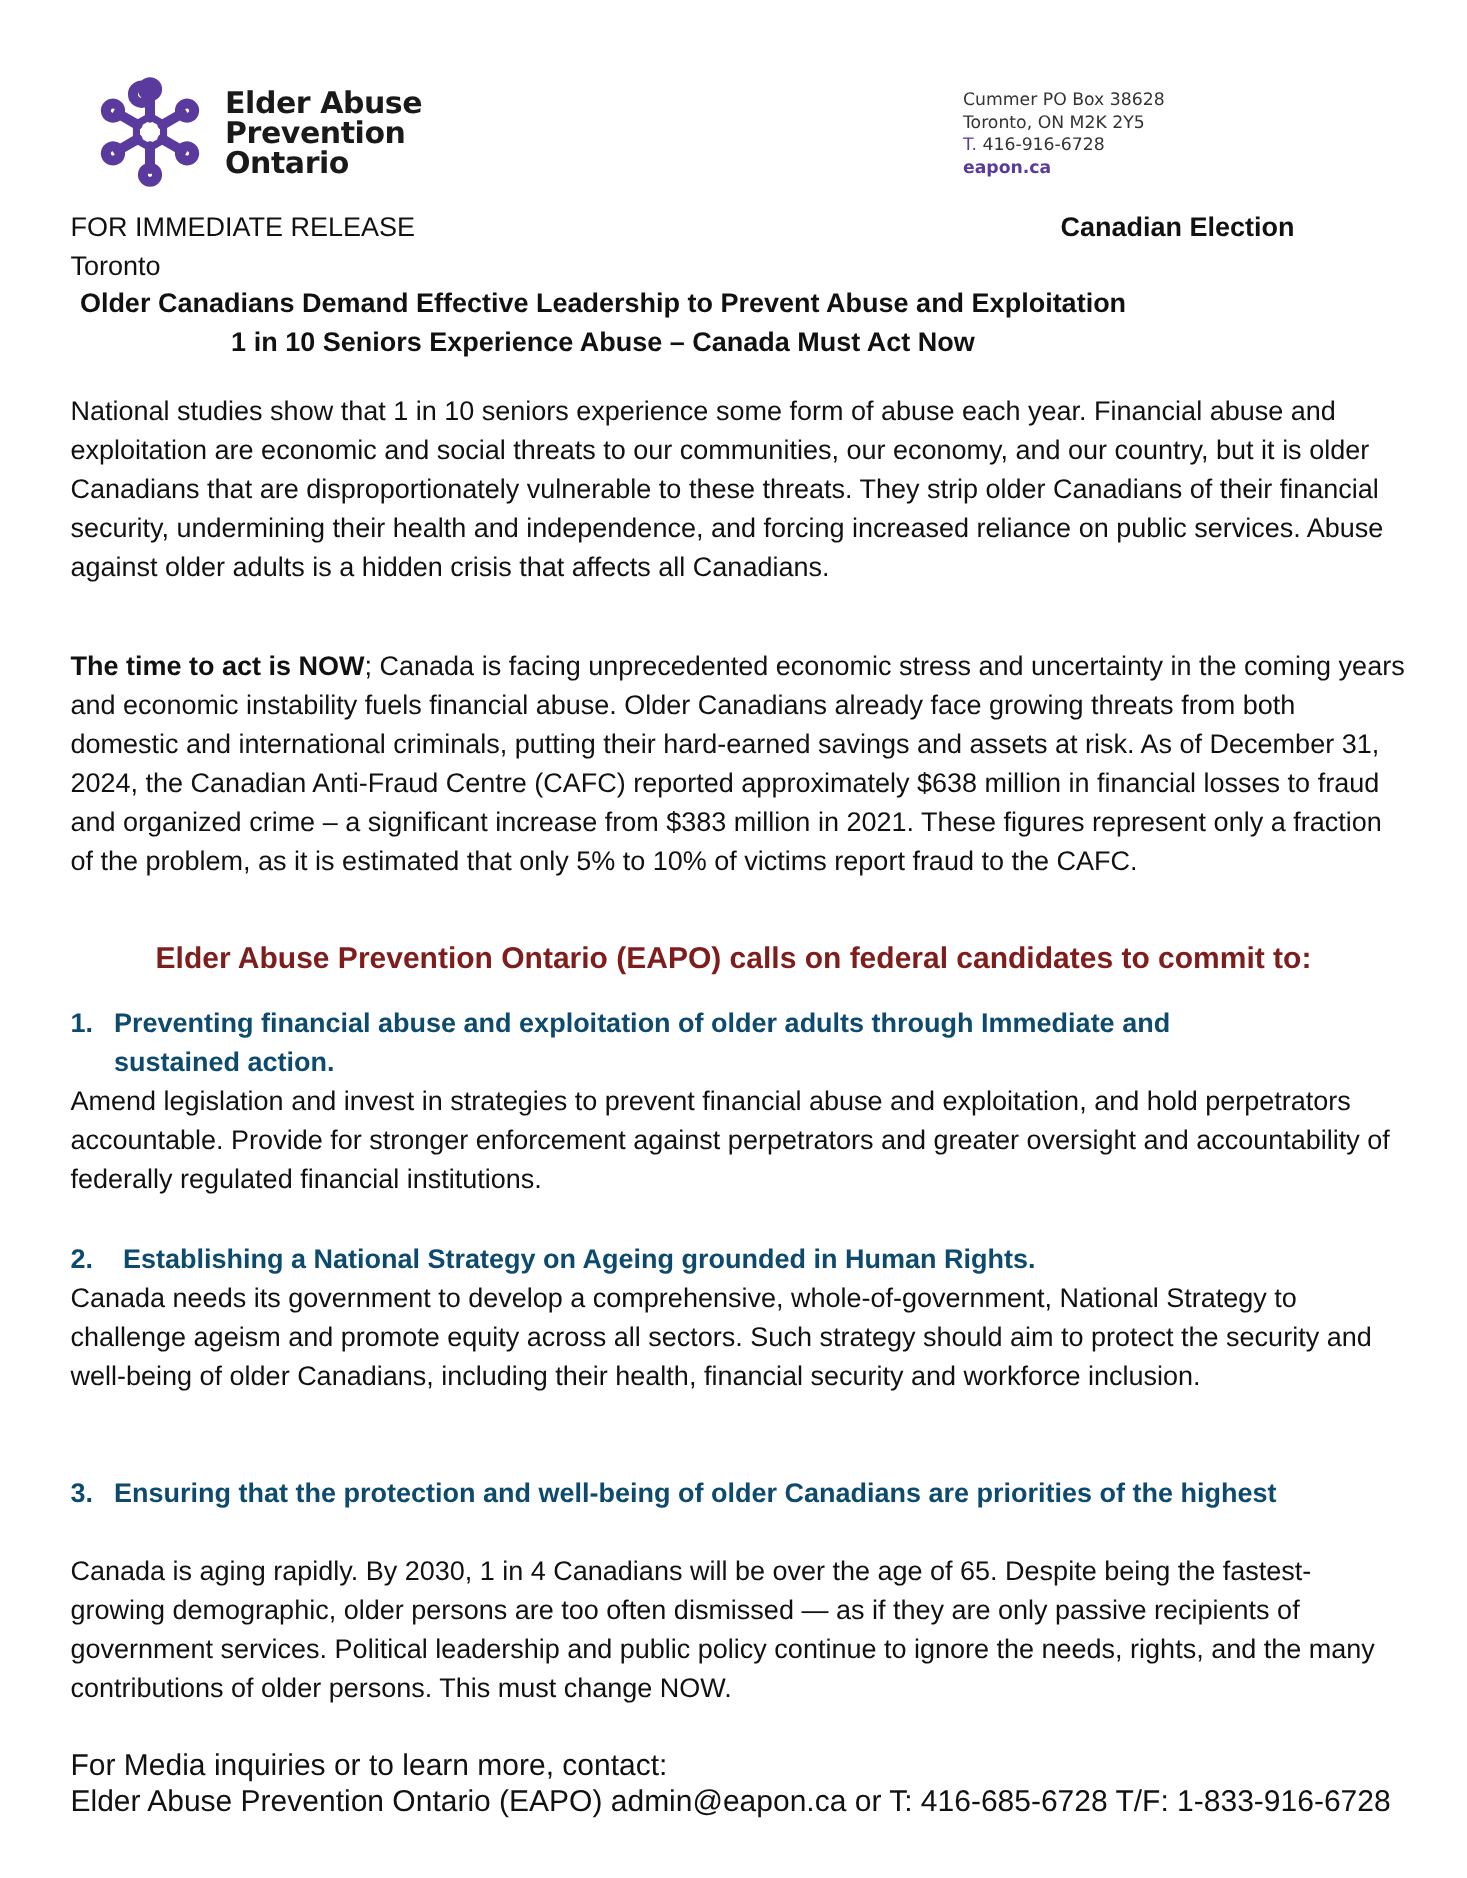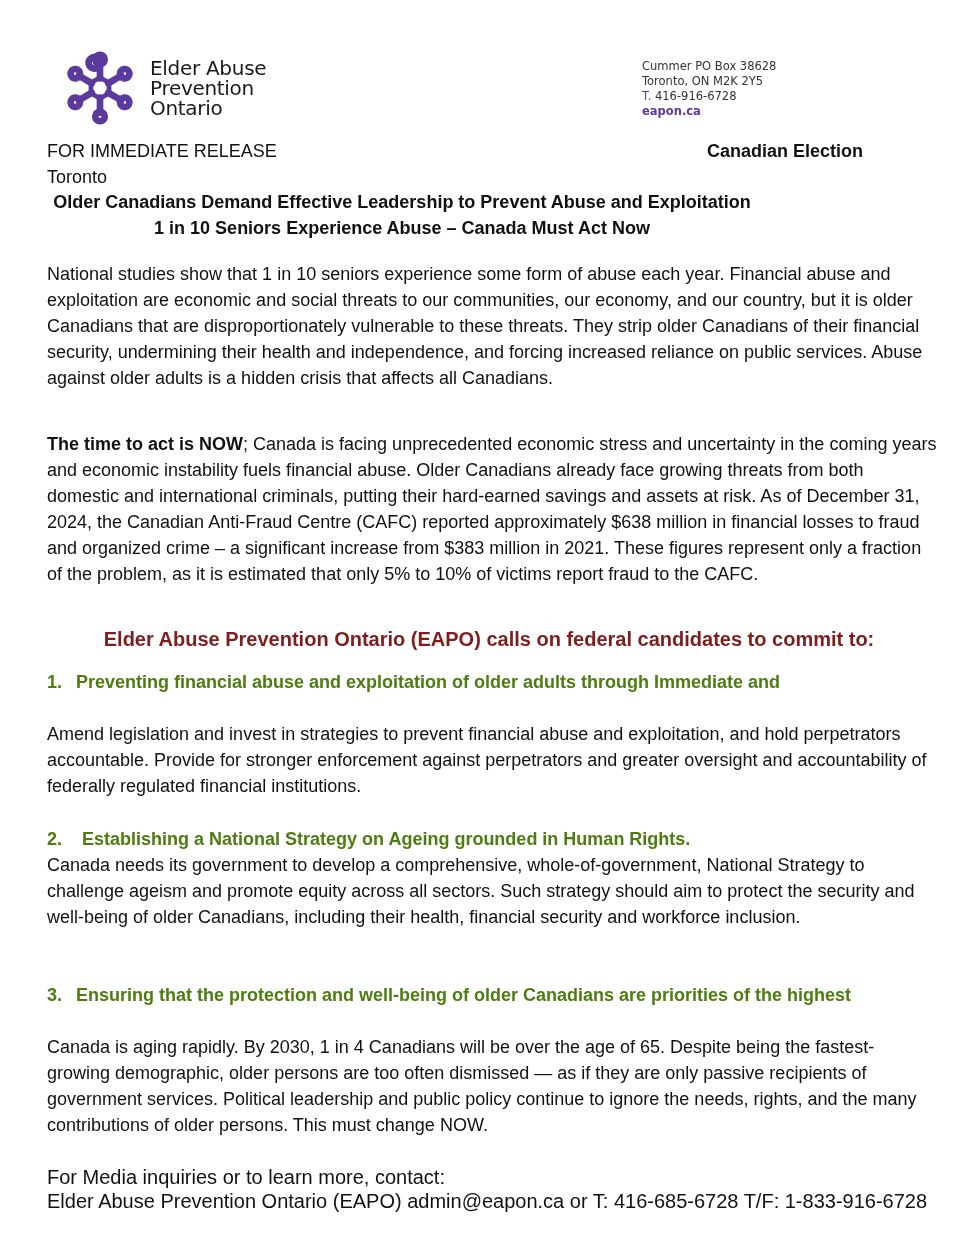--- a/index.html
+++ b/index.html
@@ -1,33 +1,33 @@
 <!DOCTYPE html>
 <html><head>
 <meta charset="utf-8">
 <style>
   html, body { margin: 0; padding: 0; background: #ffffff; }
   body { width: 978px; height: 1252px; position: relative; overflow: hidden;
          font-family: "Liberation Sans", sans-serif; color: #111111; }
   .logo { position: absolute; left: 62px; top: 48px; display: flex; align-items: center; }
   .logo svg { width: 76px; height: 80px; }
-  .logo-text { margin-left: 12px; font-family: "DejaVu Sans", sans-serif; font-weight: normal;
+  .logo-text { margin-left: 12px; font-family: "DejaVu Sans", sans-serif; font-weight: bold;
                font-size: 20px; line-height: 20px; color: #1a1a1a; letter-spacing: -0.3px; }
   .address { position: absolute; left: 642px; top: 59px; font-family: "DejaVu Sans", sans-serif;
              font-size: 11.5px; line-height: 15px; color: #333; }
   .address .t { color: #5b3a9e; }
   .address .web { color: #5b3a9e; font-weight: bold; }
   .rel { position: absolute; left: 47px; top: 139px; font-size: 18px; line-height: 24px; }
   .elect { position: absolute; right: 115px; top: 139px; font-size: 18px; font-weight: bold; line-height: 24px; }
   .city { position: absolute; left: 47px; top: 165px; font-size: 18px; line-height: 24px; }
   .headline { position: absolute; left: 0; width: 804px; text-align: center; font-weight: bold; font-size: 18px; line-height: 26px; }
   .p { position: absolute; left: 47px; width: 890px; font-size: 18px; line-height: 26px; margin: 0; }
   .calls { position: absolute; left: 0; width: 978px; text-align: center; top: 628px; font-weight: bold;
            font-size: 20px; color: #7f1d1d; }
-  .item-h { position: absolute; left: 47px; width: 890px; font-weight: bold; color: #4d7c0f; font-size: 18px; line-height: 26px; }
+  .item-h { position: absolute; left: 47px; width: 890px; font-weight: bold; color: #0c4a6e; font-size: 18px; line-height: 26px; }
   .item-h .num { display: inline-block; width: 29px; }
   .item-h .indent { padding-left: 29px; display: block; }
   .footer { position: absolute; left: 47px; font-size: 20px; line-height: 24px; }
 </style>
 </head>
 <body>
 
 <div class="logo">
   <svg viewBox="0 0 80 80">
     <g fill="none" stroke="#5b3a9e" stroke-width="7" stroke-linecap="round">
@@ -79,20 +79,21 @@
 <div class="headline" style="top:189px">Older Canadians Demand Effective Leadership to Prevent Abuse and Exploitation</div>
 <div class="headline" style="top:215px">1 in 10 Seniors Experience Abuse – Canada Must Act Now</div>
 
 <p class="p" style="top:261px">National studies show that 1 in 10 seniors experience some form of abuse each year. Financial abuse and exploitation are economic and social threats to our communities, our economy, and our country, but it is older Canadians that are disproportionately vulnerable to these threats. They strip older Canadians of their financial security, undermining their health and independence, and forcing increased reliance on public services. Abuse against older adults is a hidden crisis that affects all Canadians.</p>
 <p class="p" style="top:431px"><b>The time to act is NOW</b><span>; Canada is facing unprecedented economic stress and uncertainty in the coming years and economic instability fuels financial abuse. Older Canadians already face growing threats from both domestic and international criminals, putting their hard-earned savings and assets at risk.  As of December 31, 2024, the Canadian Anti-Fraud Centre (CAFC) reported approximately $638 million in financial losses to fraud and organized crime – a significant increase from $383 million in 2021. These figures represent only a fraction of the problem, as it is estimated that only 5% to 10% of victims report fraud to the CAFC.</span></p>
 
 <div class="calls">Elder Abuse Prevention Ontario (EAPO) calls on federal candidates to commit to:</div>
 
 <div class="item-h" style="top:669px">
   <span class="num">1.</span><span>Preventing financial abuse and exploitation of older adults through Immediate and</span>
+  <span class="indent">sustained action.</span>
 </div>
 <p class="p" style="top:721px">Amend legislation and invest in strategies to prevent financial abuse and exploitation, and hold perpetrators accountable. Provide for stronger enforcement against perpetrators and greater oversight and accountability of federally regulated financial institutions.</p>
 
 <div class="item-h" style="top:826px">
   <span class="num" style="width:35px">2.</span><span>Establishing a National Strategy on Ageing grounded in Human Rights.</span>
 </div>
 <p class="p" style="top:852px">Canada needs its government to develop a comprehensive, whole-of-government, National Strategy to challenge ageism and promote equity across all sectors. Such strategy should aim to protect the security and well-being of older Canadians, including their health, financial security and workforce inclusion.</p>
 
 <div class="item-h" style="top:982px">
   <span class="num">3.</span><span>Ensuring that the protection and well-being of older Canadians are priorities of the highest</span>

